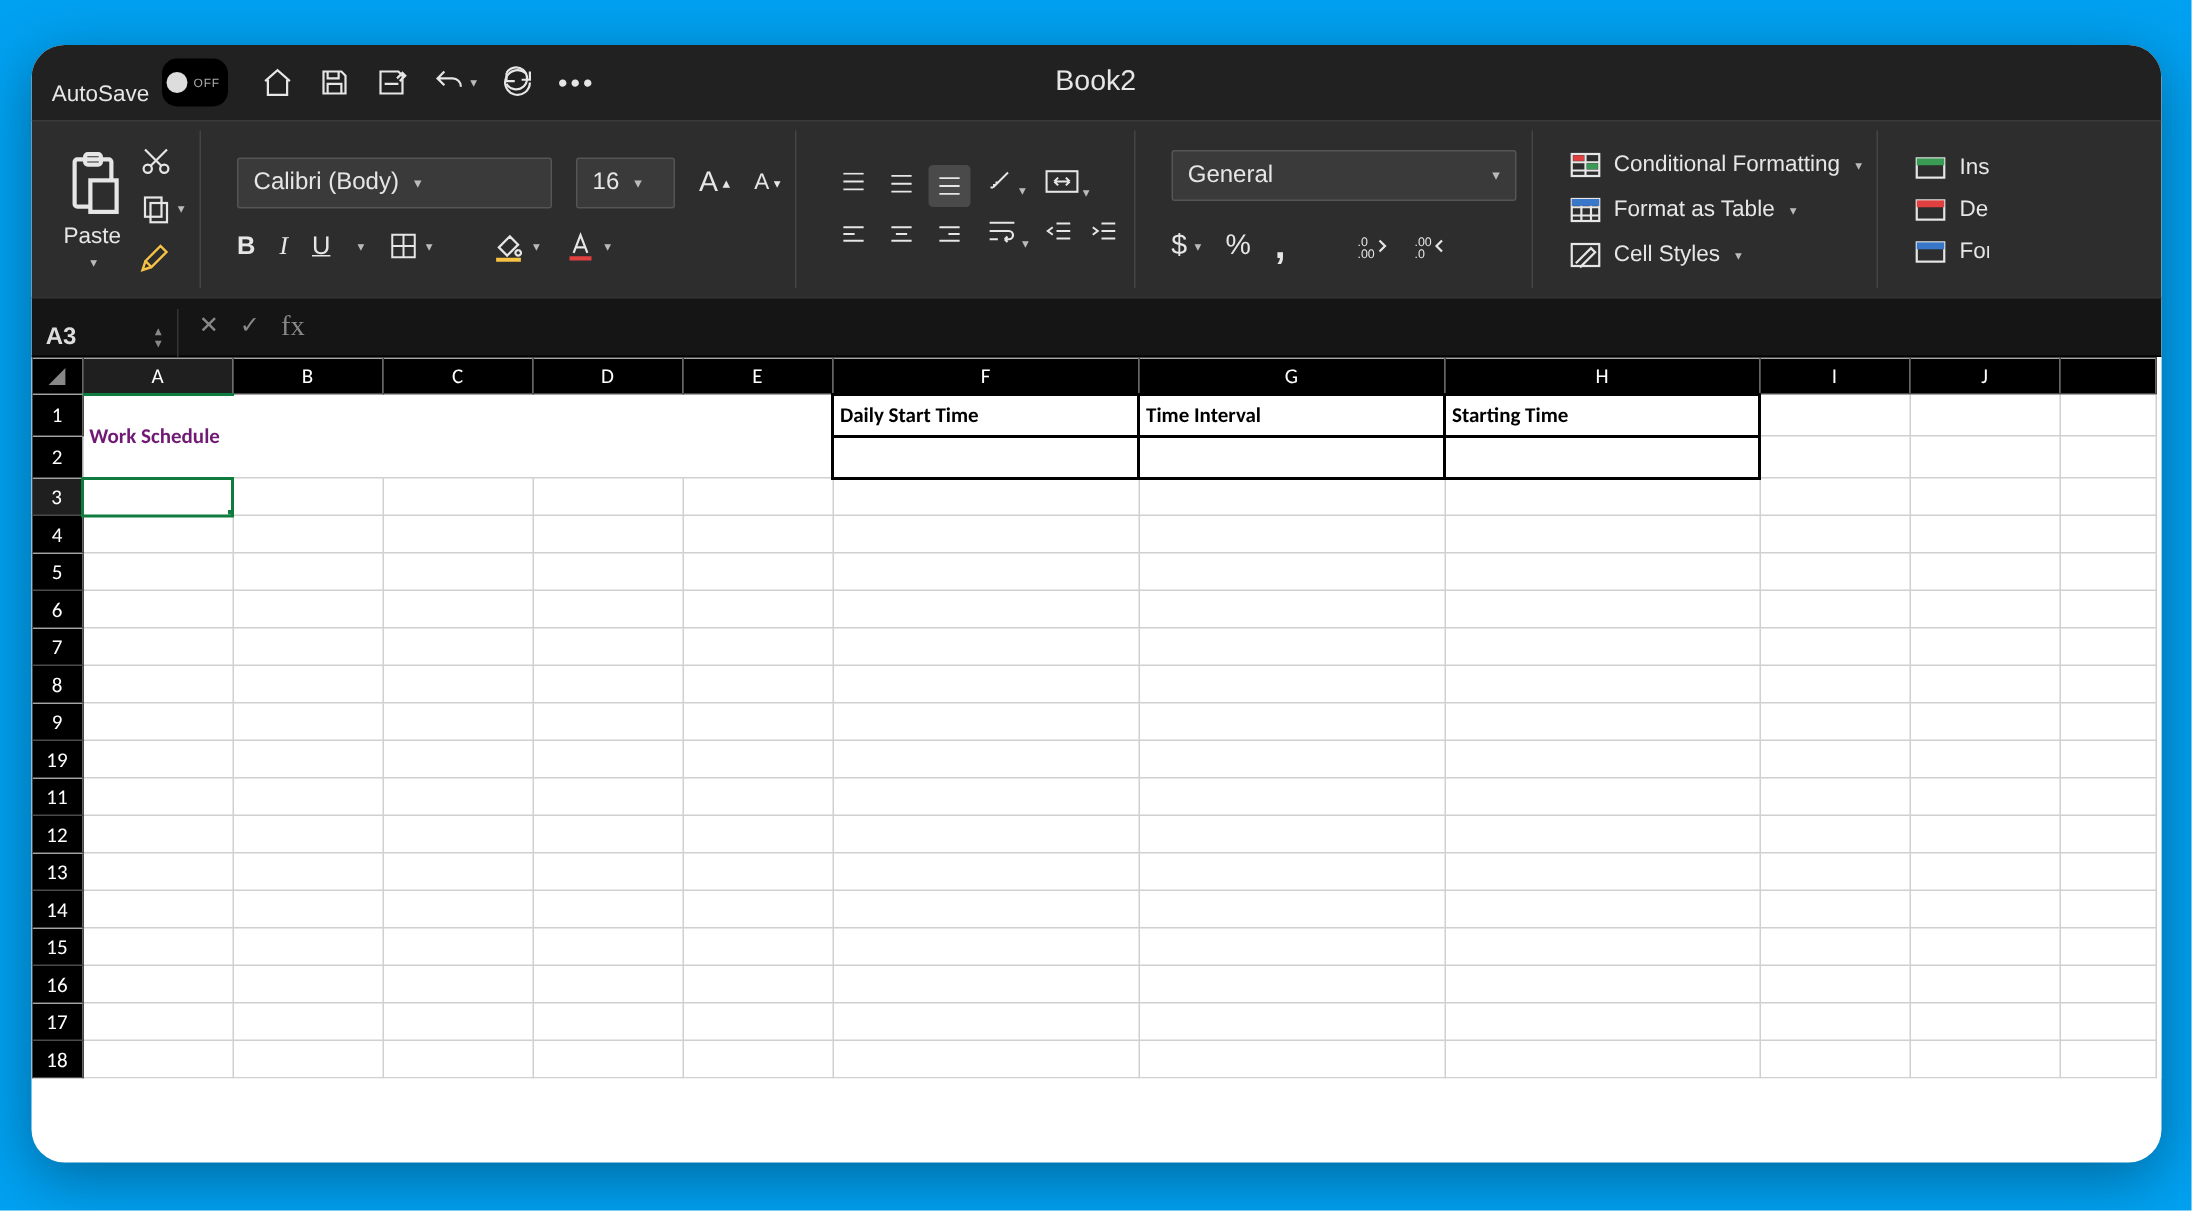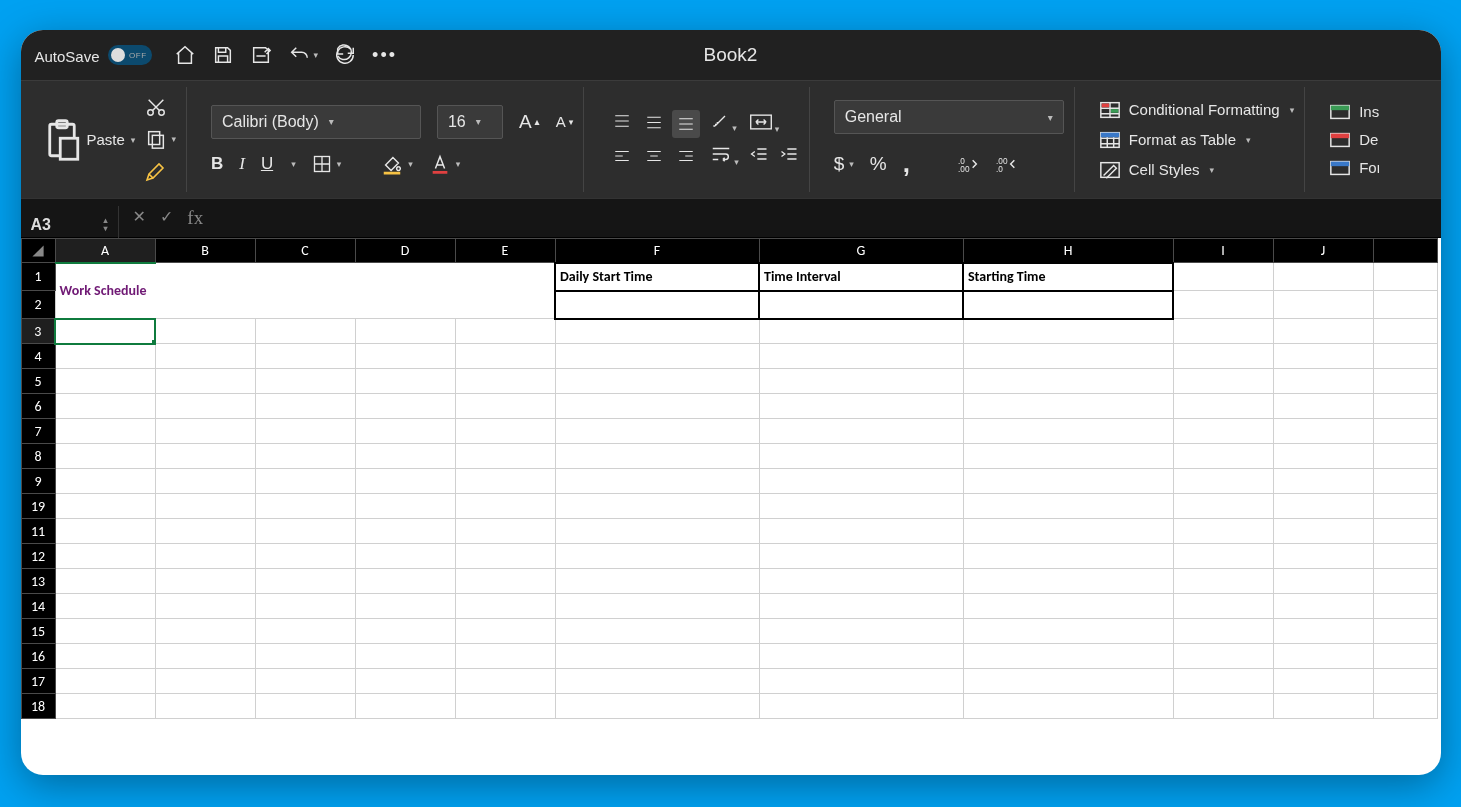--- a/index.html
+++ b/index.html
@@ -28,21 +28,21 @@
     color: #e6e6e6;
     height: 50px;
     display: flex;
     align-items: center;
     padding: 0 14px;
     gap: 8px;
     font-size: 15px;
   }
   .auto-save { display:flex; align-items:flex-end; gap:8px; font-size:15px; font-weight:500;}
   .switch {
-    width: 44px; height: 20px; border-radius: 10px; background:#0c4a6e;
+    width: 44px; height: 32px; border-radius: 10px; background:#000000;
     position: relative; display:flex; align-items:center;
   }
   .switch .knob{position:absolute; left:3px; width:14px; height:14px; border-radius:50%; background:#ddd;}
   .switch .off{font-size:8px; color:#aaa; position:absolute; right:5px; letter-spacing:0.5px;}
   .qat { display:flex; gap:16px; margin-left:14px; align-items:center;}
   .qat .ico, .qat svg { width:22px; height:22px; }
   .doc-title { position:absolute; left:50%; transform:translateX(-50%); font-size:19px; font-weight:500;}
   
   
   .tabs {
@@ -53,21 +53,21 @@
   .tab.active { border-bottom: 4px solid #fff; font-weight:700;}
   .tell-me{ display:flex; align-items:center; gap:8px; font-size:19px; color:#ccc;}
   
   
   .ribbon {
     background:#2d2d2d; color:#e6e6e6; height:118px; display:flex; align-items:stretch;
     padding: 6px 10px; gap:14px; border-top:1px solid #3b3b3b;
   }
   .group { display:flex; align-items:center; gap:10px; padding:0 10px; border-right:1px solid #444;}
   .group:last-child{border-right:none;}
-  .paste-col { display:flex; align-items:center; justify-content:space-between; gap:4px;}
+  .paste-col { display:flex; flex-direction:column; align-items:center; justify-content:space-between; gap:4px;}
   .paste-col .label{font-size:15px;}
   .mini-col{display:flex; flex-direction:column; gap:10px; justify-content:center;}
   
   .dd {
     background:#3a3a3a; border:1px solid #555; border-radius:2px;
     height:34px; display:flex; align-items:center; padding:0 10px; font-size:16px; gap:10px;
   }
   .dd .arrow{font-size:10px; color:#bbb;}
   .dd.font{width:210px;}
   .dd.size{width:66px;}

